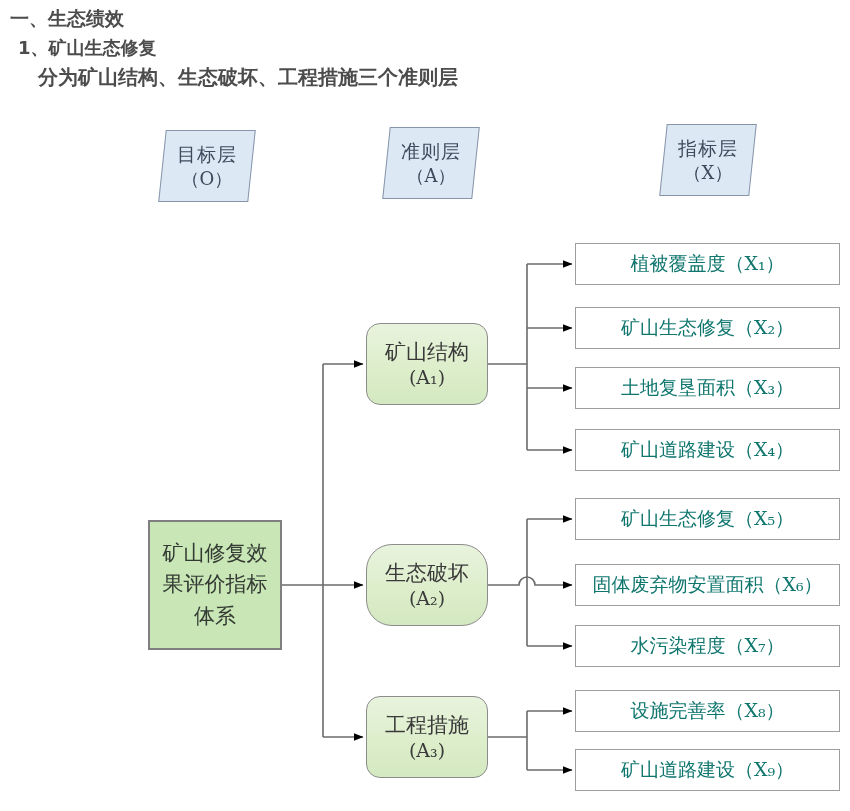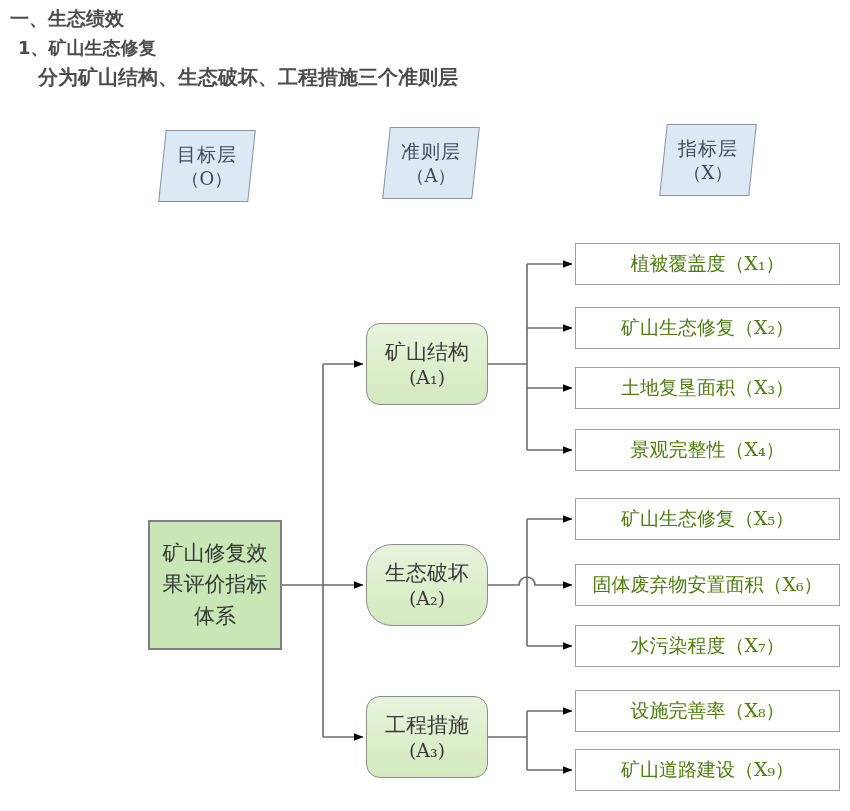--- a/index.html
+++ b/index.html
@@ -76,21 +76,21 @@
   
   .indicator-box {
     position: absolute;
     left: 575px;
     width: 265px; height: 42px;
     background: #ffffff;
     border: 1.5px solid #9e9e9e;
     display: flex; align-items: center; justify-content: center;
     font-family: "DejaVu Serif", serif;
     font-size: 19px;
-    color: #4d7c0f;
+    color: #0f766e;
     white-space: nowrap;
   }
 
   
   #wires { position: absolute; left: 0; top: 0; pointer-events: none; }
 </style>
 </head>
 <body>
 
 <div id="stage">
@@ -170,21 +170,21 @@
   <div class="indicator-box" style="top:243px">
     <span>植被覆盖度（X₁）</span>
   </div>
   <div class="indicator-box" style="top:307px">
     <span>矿山生态修复（X₂）</span>
   </div>
   <div class="indicator-box" style="top:367px">
     <span>土地复垦面积（X₃）</span>
   </div>
   <div class="indicator-box" style="top:429px">
-    <span>景观完整性（X₄）</span>
+    <span>矿山道路建设（X₄）</span>
   </div>
   <div class="indicator-box" style="top:498px">
     <span>矿山生态修复（X₅）</span>
   </div>
   <div class="indicator-box" style="top:564px">
     <span>固体废弃物安置面积（X₆）</span>
   </div>
   <div class="indicator-box" style="top:625px">
     <span>水污染程度（X₇）</span>
   </div>

